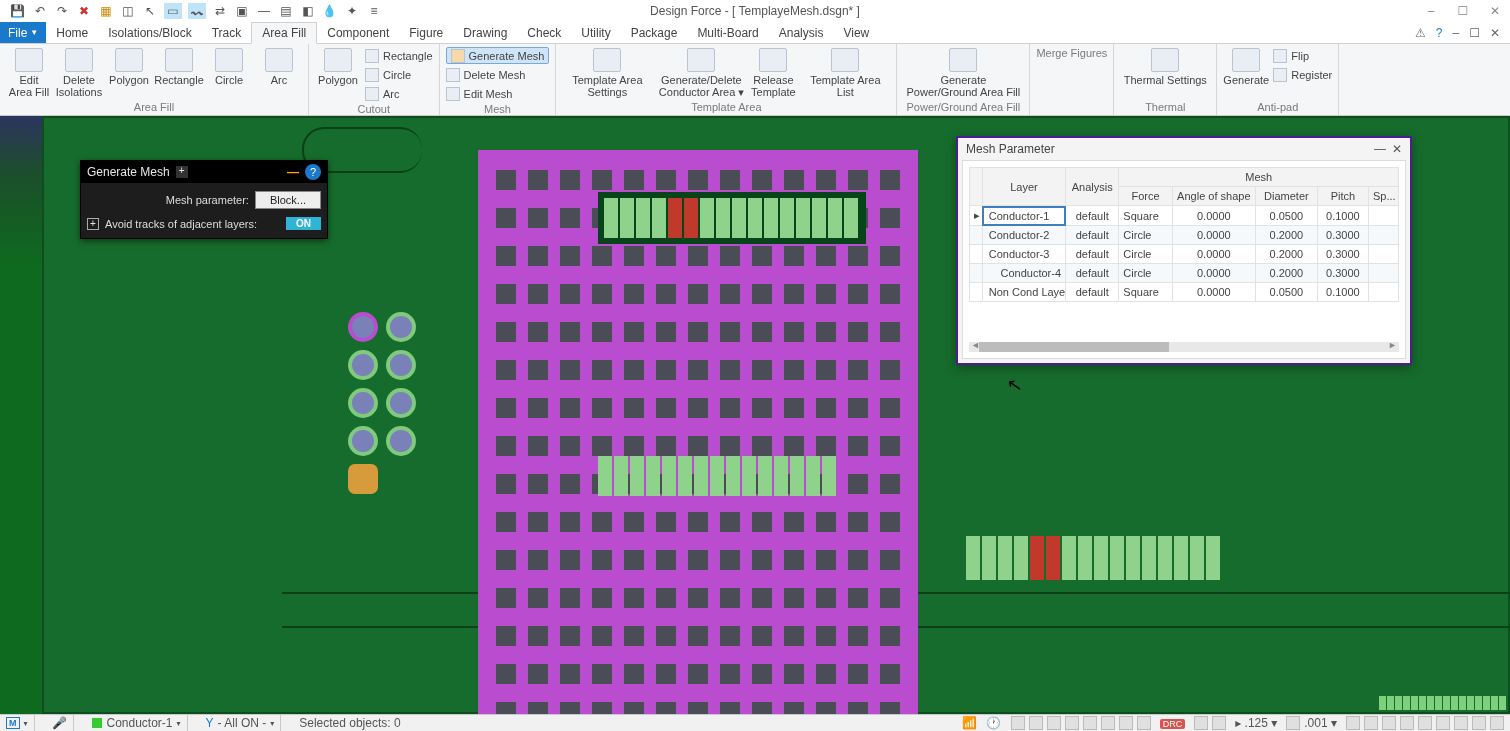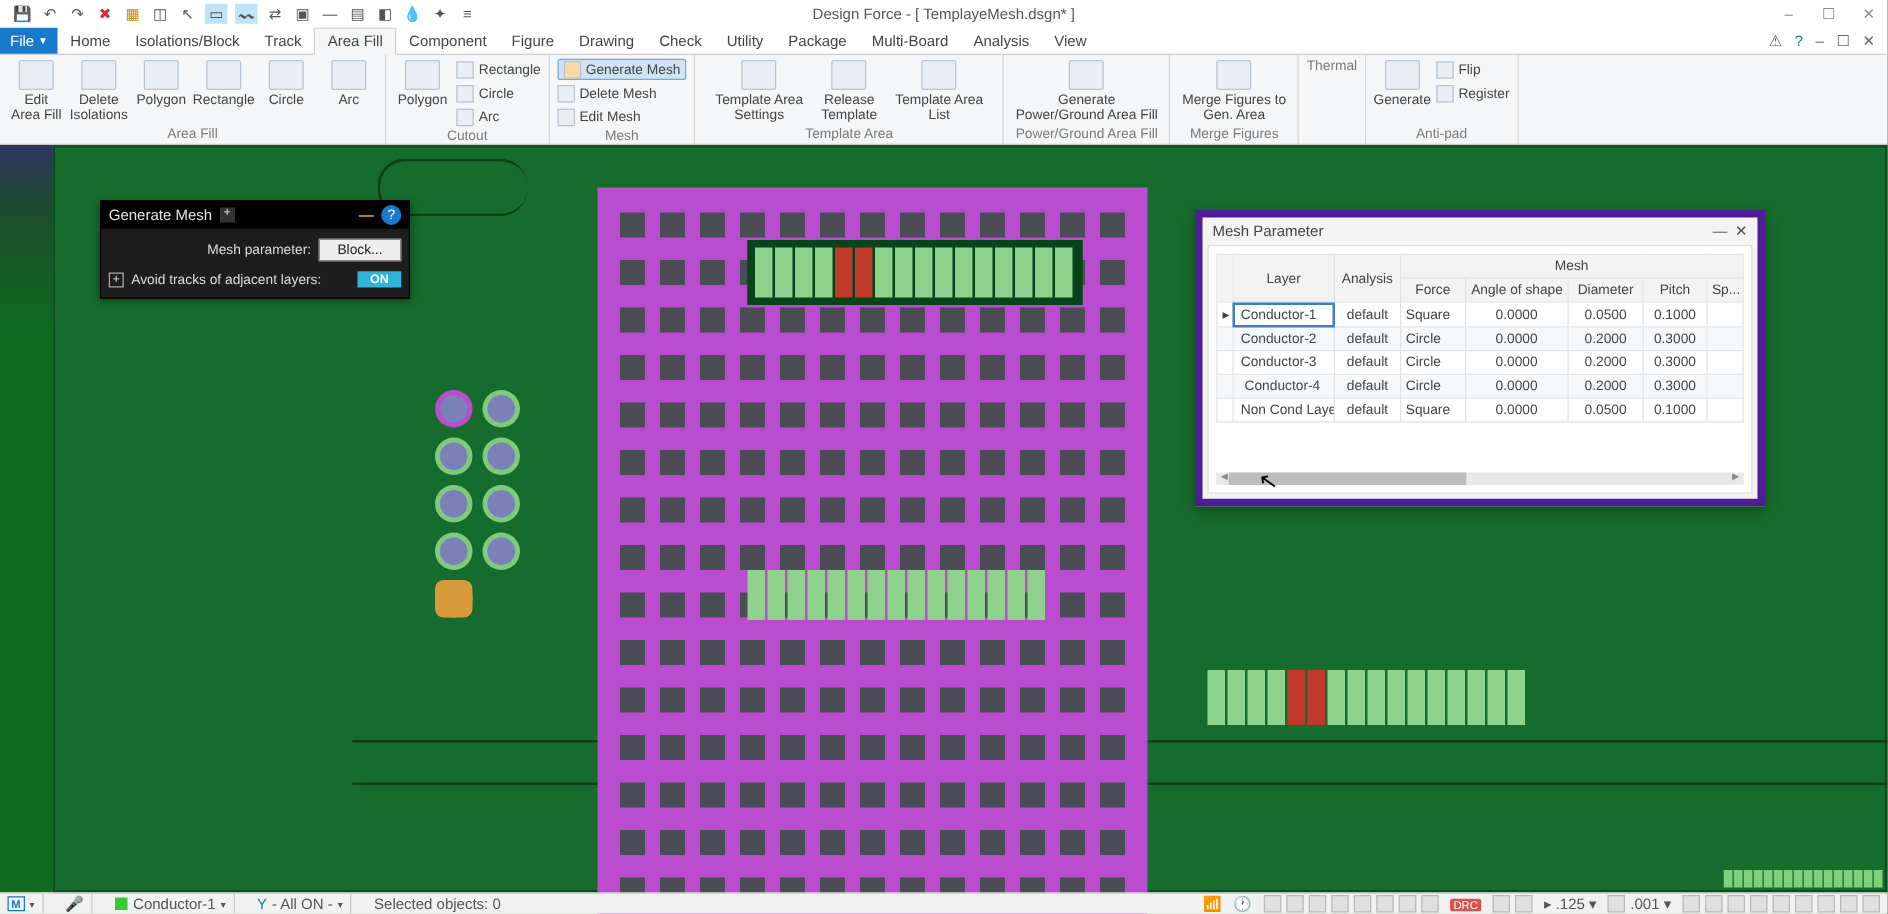--- a/index.html
+++ b/index.html
@@ -68,21 +68,21 @@
   .gm-title .min { color:#ffa500; font-weight:bold;}
   .gm-title .help { width:16px; height:16px; border-radius:50%; background:#1979ca; color:#fff; text-align:center; line-height:16px; font-size:11px;}
   .gm-body { padding:8px 6px; display:flex; flex-direction:column; gap:8px;}
   .gm-row { display:flex; align-items:center; gap:6px;}
   .gm-row .lbl { flex:1; font-size:11px; color:#ddd; text-align:right;}
   .detailbtn { background:#eee; color:#222; padding:2px 14px; font-size:11px; border:1px solid #888;}
   .onbtn { background:#2fb4d8; color:#fff; padding:1px 10px; font-size:10px; font-weight:bold;}
   .gm-row .pl { width:12px; height:12px; border:1px solid #aaa; text-align:center; line-height:10px; font-size:10px;}
 
   
-  .meshparam { position:absolute; left:956px; top:168px; width:456px; background:#f4f4f4; border:6px solid #4c1d95; box-shadow:0 3px 10px rgba(0,0,0,.35);}
+  .meshparam { position:absolute; left:956px; top:136px; width:456px; background:#f4f4f4; border:2px solid #4c1d95; box-shadow:0 3px 10px rgba(0,0,0,.35);}
   .mp-title { padding:4px 8px; display:flex; align-items:center; color:#444;}
   .mp-title .sp { flex:1;}
   .mp-title .btns { display:flex; gap:6px; color:#555;}
   .mp-body { padding:6px; background:#fff; margin:0 4px 4px 4px; border:1px solid #ddd;}
   .grid { width:100%; border-collapse:collapse; table-layout:fixed;}
   .grid th, .grid td { border:1px solid #e2e2e2; padding:3px 4px; font-size:11px; color:#444; text-align:center; overflow:hidden; white-space:nowrap;}
   .grid th { background:#f3f3f3; font-weight:normal;}
   .grid .sel { background:#fff; outline:2px solid #3d7fbf; outline-offset:-2px;}
   .grid tr.alt td { background:#f6f9fc;}
   .num { text-align:right;}
@@ -235,20 +235,24 @@
     </div>
     <div class="group-label">Mesh</div>
   </div>
 
   <div class="group">
     <div class="group-body">
       <div class="bigbtn wide">
           <div class="ic"></div>
           <div class="lbl">Template Area<br>Settings</div>
         </div>
+      <div class="bigbtn wide">
+          <div class="ic"></div>
+          <div class="lbl">Generate/Delete<br>Conductor Area ▾</div>
+        </div>
       <div class="bigbtn">
           <div class="ic"></div>
           <div class="lbl">Release<br>Template</div>
         </div>
       <div class="bigbtn wide">
           <div class="ic"></div>
           <div class="lbl">Template Area<br>List</div>
         </div>
     </div>
     <div class="group-label">Template Area</div>
@@ -258,30 +262,30 @@
     <div class="group-body">
       <div class="bigbtn wide" style="width:120px">
           <div class="ic"></div>
           <div class="lbl">Generate<br>Power/Ground Area Fill</div>
         </div>
     </div>
     <div class="group-label">Power/Ground Area Fill</div>
   </div>
 
   <div class="group">
+    <div class="group-label">Merge Figures</div>
+  </div>
+
+  <div class="group">
     <div class="group-body">
       <div class="bigbtn wide">
           <div class="ic"></div>
-          <div class="lbl">Merge Figures to<br>Gen. Area</div>
-        </div>
-    </div>
-    <div class="group-label">Merge Figures</div>
-  </div>
-
-  <div class="group">
+          <div class="lbl">Thermal Settings</div>
+        </div>
+    </div>
     <div class="group-label">Thermal</div>
   </div>
 
   <div class="group">
     <div class="group-body">
       <div class="bigbtn">
           <div class="ic"></div>
           <div class="lbl">Generate</div>
         </div>
       <div class="stack">
@@ -683,21 +687,21 @@
             <td style="text-align:left;padding-left:6px">Conductor-3</td>
             <td>default</td>
             <td style="text-align:left;padding-left:4px">Circle</td>
             <td class="num">0.0000</td>
             <td class="num">0.2000</td>
             <td class="num">0.3000</td>
             <td></td>
           </tr>
           <tr class="alt">
             <td></td>
-            <td style="text-align:center;padding-left:2px">Conductor-4</td>
+            <td style="text-align:right;padding-left:2px">Conductor-4</td>
             <td>default</td>
             <td style="text-align:left;padding-left:4px">Circle</td>
             <td class="num">0.0000</td>
             <td class="num">0.2000</td>
             <td class="num">0.3000</td>
             <td></td>
           </tr>
           <tr>
             <td></td>
             <td style="text-align:left;padding-left:6px">Non Cond Layer</td>

